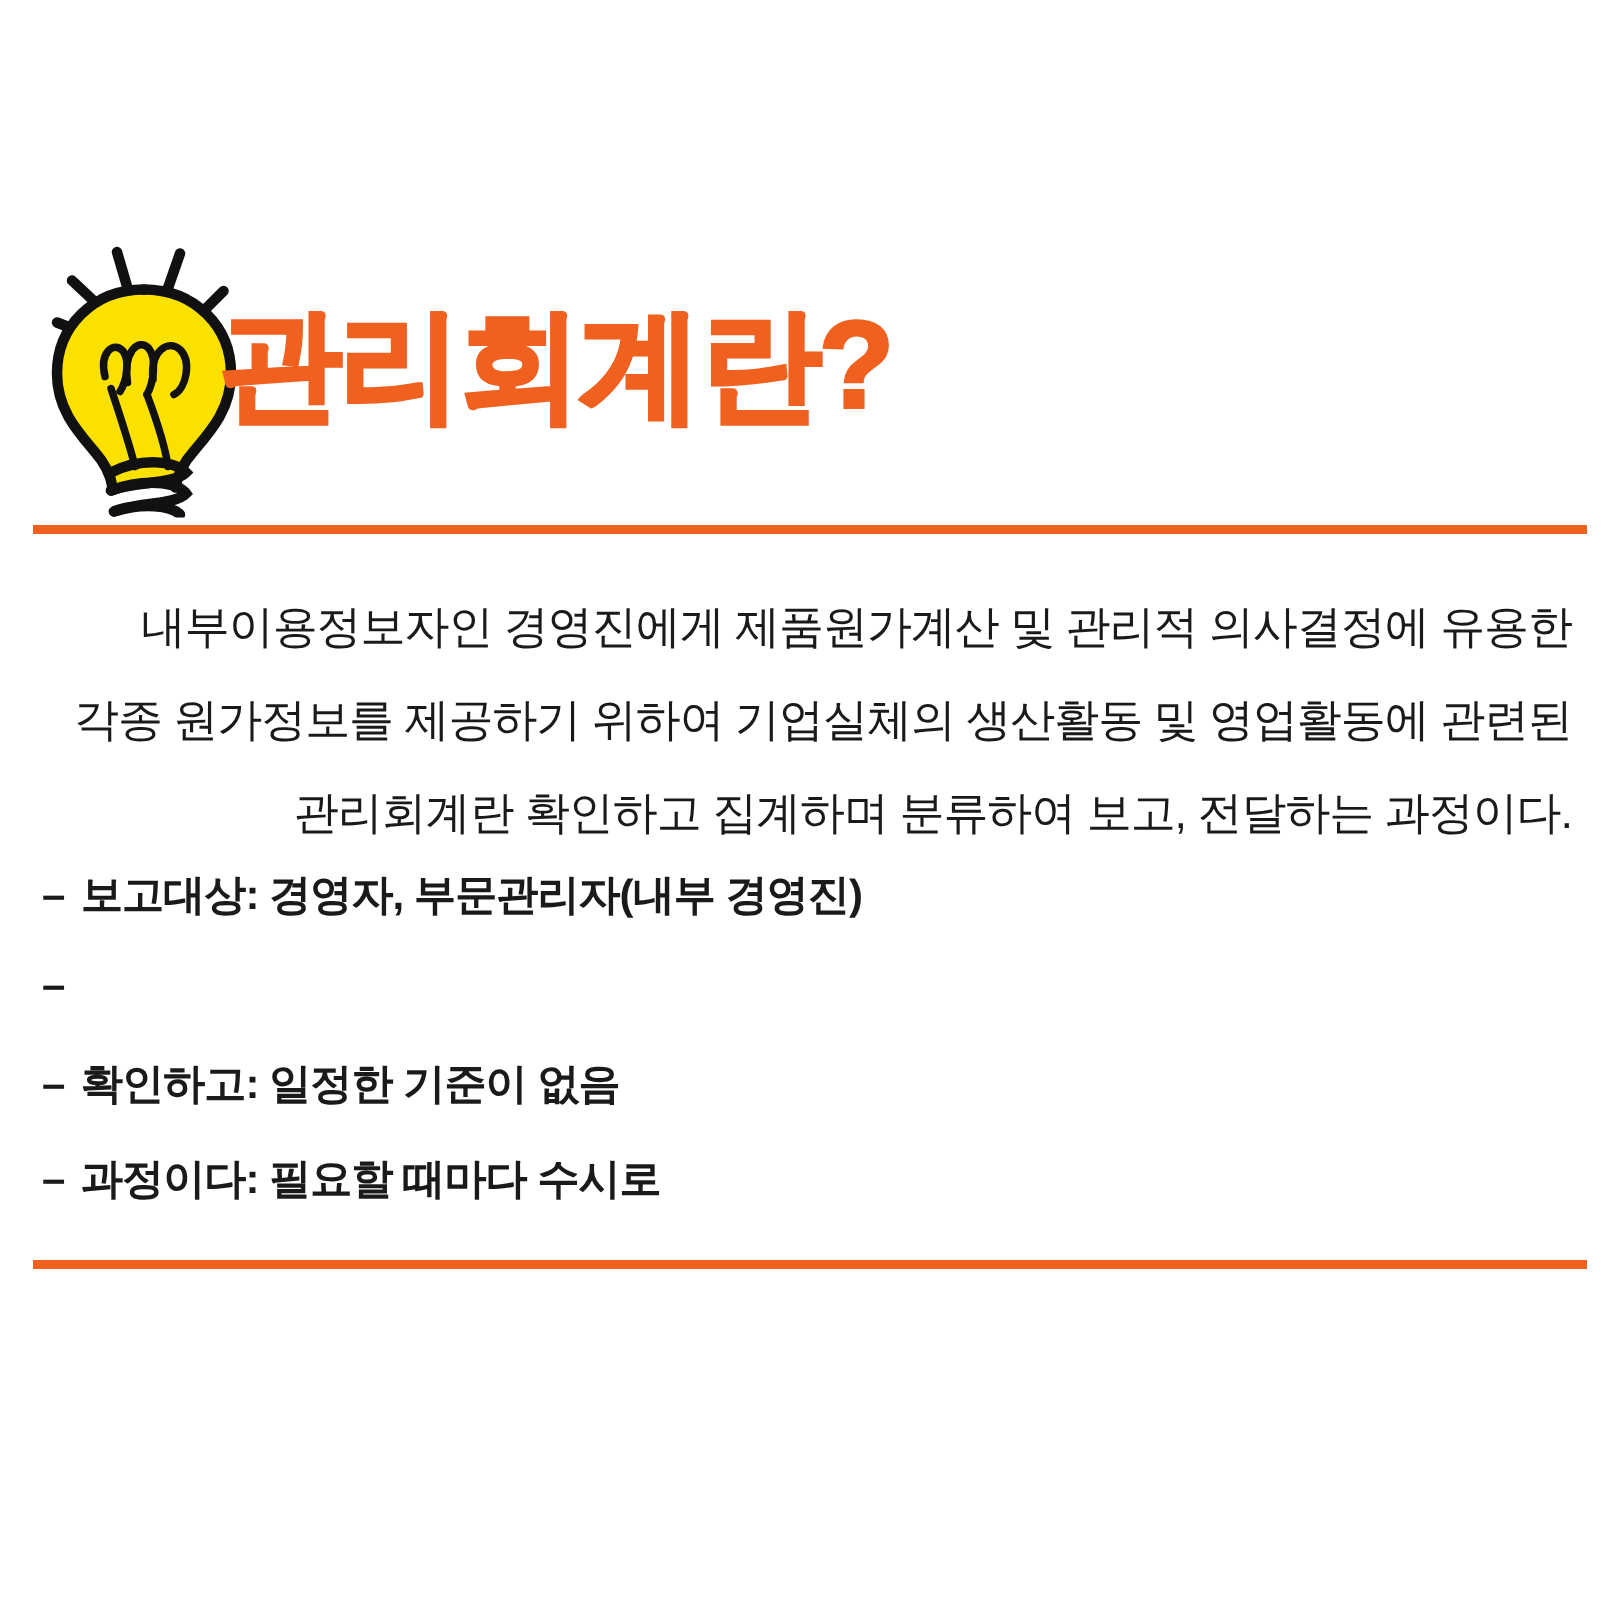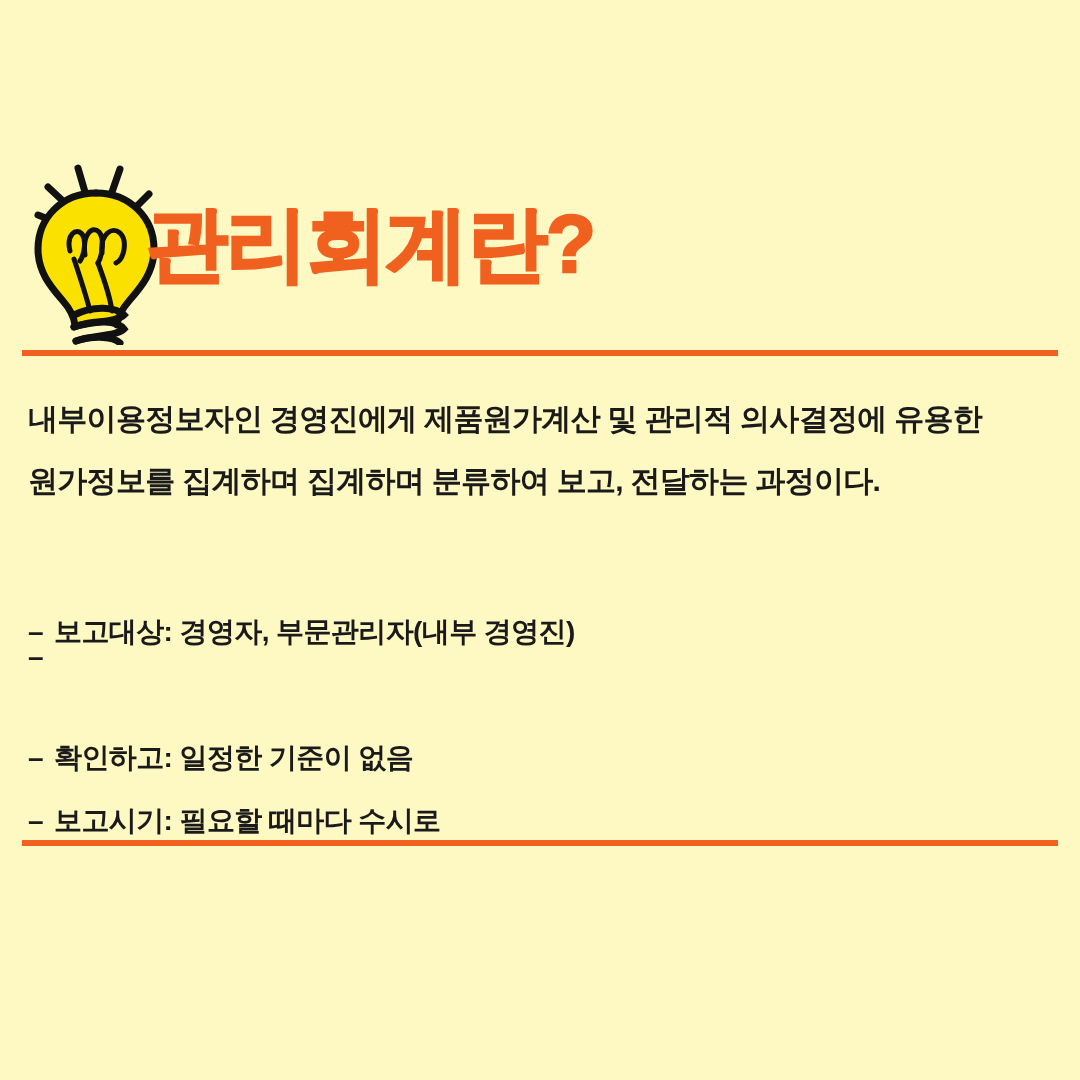--- a/index.html
+++ b/index.html
@@ -12,21 +12,21 @@
     height: 1080px;
     background: #F3DCC6;
     font-family: "Liberation Sans", "DejaVu Sans", sans-serif;
     overflow: hidden;
   }
 
   .card {
     position: relative;
     width: 1080px;
     height: 1080px;
-    background: #fef9c3;
+    background: #ffffff;
     box-sizing: border-box;
   }
 
   
   .header {
     position: absolute;
     left: 0;
     top: 155px;
     width: 1080px;
     height: 190px;
@@ -66,25 +66,26 @@
 
   
   .paragraph {
     position: absolute;
     left: 28px;
     top: 388px;
     width: 1020px;
   }
   .paragraph .pline {
     font-size: 30px;
-    font-weight: 700;
+    font-weight: 400;
     color: #1A1A1A;
     line-height: 62px;
     letter-spacing: -0.7px;
     white-space: nowrap;
+    text-align: right;
   }
 
   
   .bullets {
     position: absolute;
     left: 28px;
     top: 578px;
     width: 1020px;
   }
   .bullet-row {
@@ -98,21 +99,20 @@
     color: #1A1A1A;
     width: 26px;
     flex: none;
   }
   .bullet-text {
     font-size: 28px;
     font-weight: 700;
     color: #1A1A1A;
     letter-spacing: -0.6px;
     white-space: nowrap;
-    margin-top: 35px;
   }
 </style>
 </head>
 <body>
 
 <div class="card">
 
   <div class="header">
 
     <div class="bulb-icon">
@@ -160,36 +160,37 @@
       </svg>
     </div>
 
     <div class="title">관리회계란?</div>
   </div>
 
   <div class="divider divider-top"></div>
 
   <div class="paragraph">
     <div class="pline">내부이용정보자인 경영진에게 제품원가계산 및 관리적 의사결정에 유용한</div>
-    <div class="pline">원가정보를 집계하며 집계하며 분류하여 보고, 전달하는 과정이다.</div>
+    <div class="pline">각종 원가정보를 제공하기 위하여 기업실체의 생산활동 및 영업활동에 관련된</div>
+    <div class="pline">관리회계란 확인하고 집계하며 분류하여 보고, 전달하는 과정이다.</div>
   </div>
 
   <div class="bullets">
     <div class="bullet-row">
       <span class="bullet-dash">–</span>
       <span class="bullet-text">보고대상: 경영자, 부문관리자(내부 경영진)</span>
     </div>
     <div class="bullet-row">
       <span class="bullet-dash">–</span>
     </div>
     <div class="bullet-row">
       <span class="bullet-dash">–</span>
       <span class="bullet-text">확인하고: 일정한 기준이 없음</span>
     </div>
     <div class="bullet-row">
       <span class="bullet-dash">–</span>
-      <span class="bullet-text">보고시기: 필요할 때마다 수시로</span>
+      <span class="bullet-text">과정이다: 필요할 때마다 수시로</span>
     </div>
   </div>
 
   <div class="divider divider-bottom"></div>
 
 </div>
 
 </body></html>

